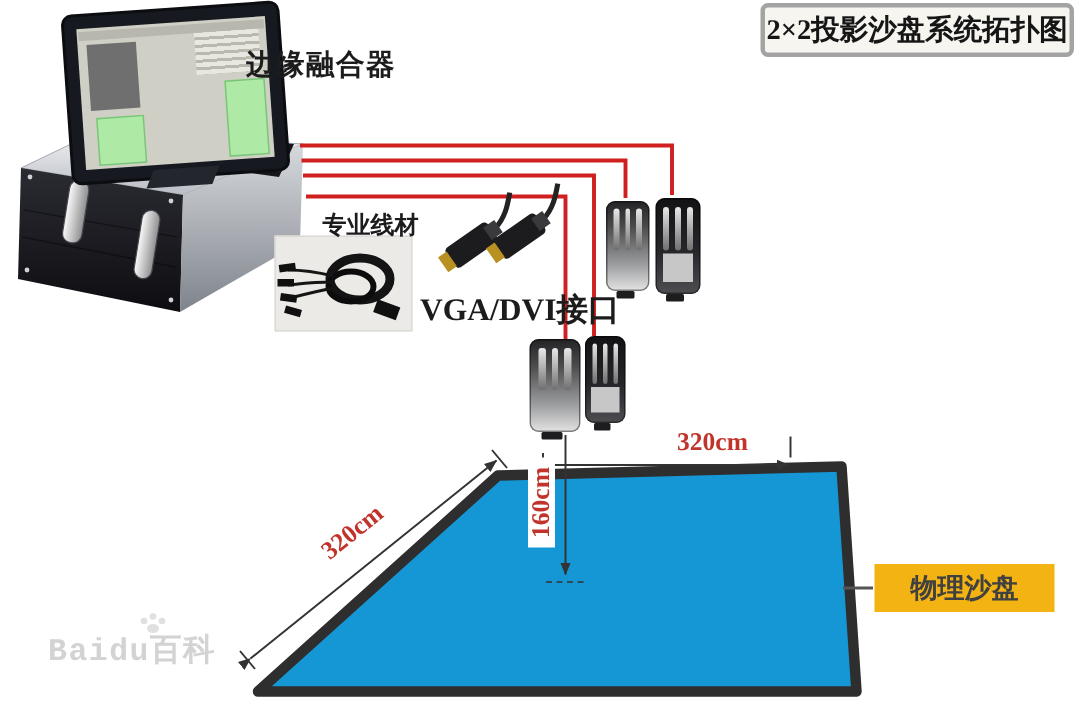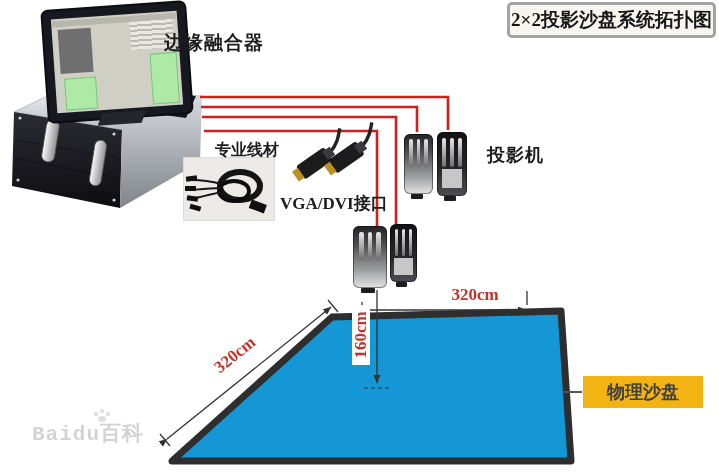--- a/index.html
+++ b/index.html
@@ -31,21 +31,21 @@
   .projector .foot{position:absolute;bottom:-5px;left:24%;width:40%;height:5px;background:#1d1d1f;border-radius:1px;}
 
   
   .cable-photo{position:absolute;left:183px;top:157px;width:90px;height:62px;z-index:2;
         background:#eceae6;border:1px solid #dcdad5;}
 
   
   .lbl{position:absolute;z-index:3;white-space:nowrap;font-weight:600;}
   .lbl-edge{left:164px;top:30px;font-size:19px;letter-spacing:1px;}
   .lbl-cable{left:190px;top:140px;font-size:16px;margin-left:25px;}
-  .lbl-vga{left:280px;top:192px;font-size:17px;text-align:center;}
+  .lbl-vga{left:280px;top:192px;font-size:21px;text-align:center;}
   .lbl-proj{left:487px;top:143px;font-size:18px;letter-spacing:1px;}
 
   .dim{position:absolute;z-index:3;color:#c0342c;font-weight:700;font-size:17px;white-space:nowrap;}
   .dim-top{left:425px;top:285px;width:100px;text-align:center;}
   .dim-diag{left:193px;top:345px;width:84px;text-align:center;transform:rotate(-39deg);}
   .dim-vert{left:331px;top:326px;width:60px;height:18px;line-height:18px;text-align:center;
             background:#ffffff;transform:rotate(-90deg);}
 
   .title-box{position:absolute;left:507px;top:2px;width:203px;height:30px;z-index:3;
         border:3px solid #a3a3a3;border-radius:5px;background:#f6f5f0;
@@ -213,21 +213,20 @@
       <rect x="1" y="28" width="11" height="5" fill="#101010"></rect>
       <rect x="3" y="38" width="11" height="5" fill="#101010" transform="rotate(8 8 40)"></rect>
       <rect x="6" y="47" width="11" height="5" fill="#101010" transform="rotate(16 11 49)"></rect>
       <rect x="66" y="44" width="16" height="9" fill="#101010" transform="rotate(20 74 48)"></rect>
     </svg>
   </div>
 
   <div class="lbl lbl-edge">边缘融合器</div>
   <div class="lbl lbl-cable">专业线材</div>
   <div class="lbl lbl-vga">VGA/DVI接口</div>
-  <div class="lbl lbl-proj">投影机</div>
 
   <div class="dim dim-top">320cm</div>
   <div class="dim dim-diag">320cm</div>
   <div class="dim dim-vert">160cm</div>
 
   <div class="title-box">2×2投影沙盘系统拓扑图</div>
 
   <div class="sandbox-tag">物理沙盘</div>
 
   <div class="watermark">Baidu百科</div>

